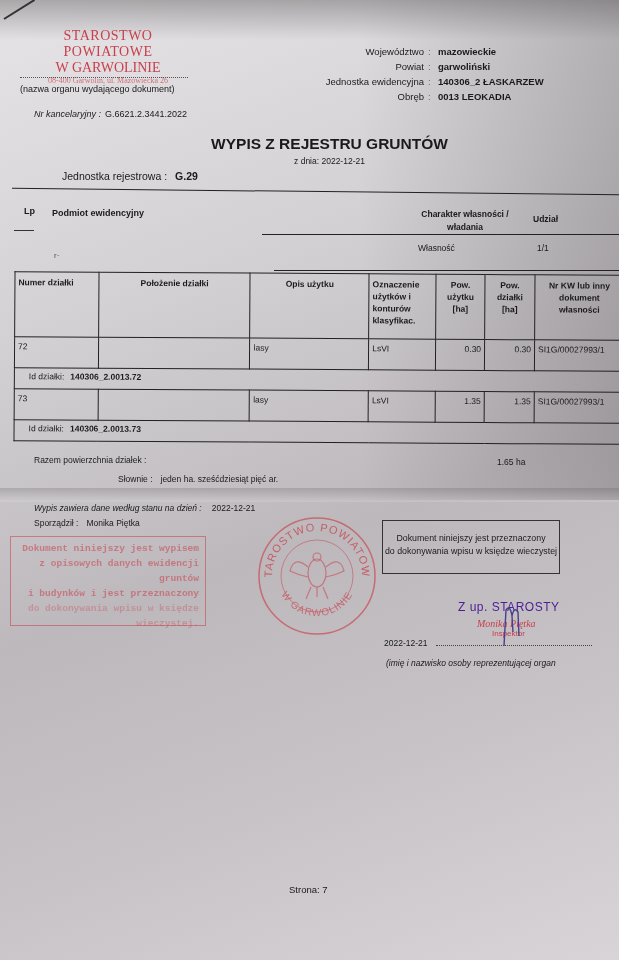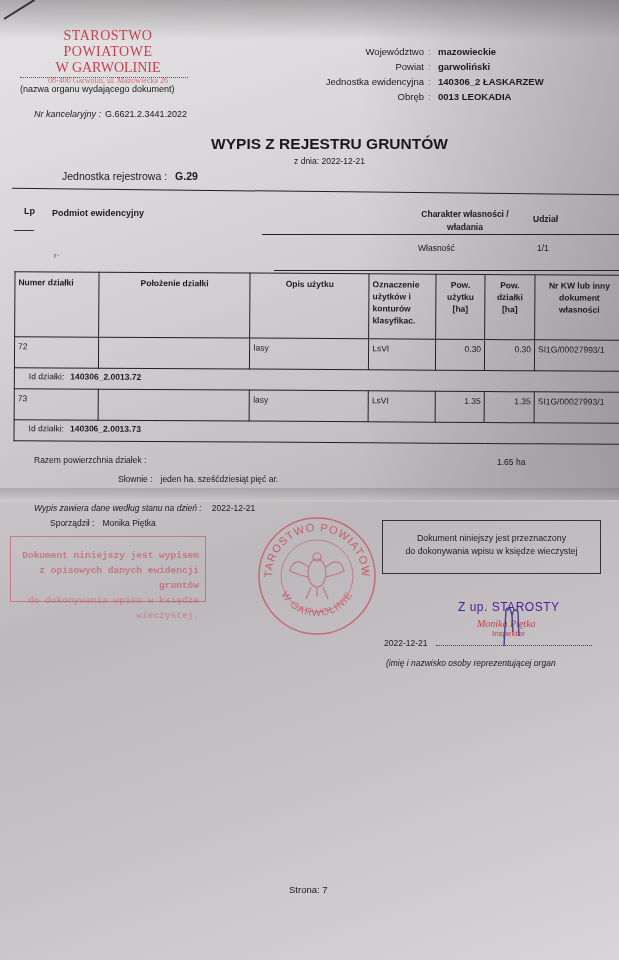--- a/index.html
+++ b/index.html
@@ -65,31 +65,31 @@
   table.parcels td.num { text-align:right; }
   table.parcels tr.idrow td { height:14px; padding:3px 14px; border-left:1.4px solid #222; }
   .idlabel { font-weight:normal; }
   .idval { font-weight:bold; margin-left:6px; }
   .razem { left:34px; top:455px; font-size:8.5px; }
   .razem-v { left:497px; top:457px; font-size:8.5px; }
   .slownie { left:118px; top:474px; font-size:8.5px; }
   .slownie span { margin-left:8px; }
   .wypis-zaw { left:34px; top:503px; font-size:8.5px; font-style:italic; }
   .wypis-zaw span { font-style:normal; margin-left:10px; }
-  .sporz { left:34px; top:518px; font-size:8.5px;margin-left:16px; }
+  .sporz { left:34px; top:518px; font-size:8.5px; }
   .sporz span { margin-left:8px; }
   .red-box {
-    left:10px; top:536px; width:196px; height:66px;
+    left:10px; top:536px; width:196px; height:90px;
     border:1.5px solid rgba(200,64,76,0.55); color:rgba(200,64,76,0.55);
     font-family:"Liberation Mono", monospace; font-size:9.5px; font-weight:bold;
-    text-align:right; padding:11px 6px; box-sizing:border-box; line-height:15px;
+    text-align:right; padding:4px 6px; box-sizing:border-box; line-height:15px;
   }
   .seal { left:256px; top:515px; width:122px; height:122px; }
   .info-box {
-    left:382px; top:520px; width:219px; height:54px; border:1.3px solid #333;
+    left:382px; top:520px; width:178px; height:54px; border:1.3px solid #333;
     font-size:8.8px; text-align:center; line-height:13px; box-sizing:border-box;
     padding-top:11px;
   }
   .zup { left:458px; top:600px; font-size:12px; color:#4c1d95; letter-spacing:0.5px; }
   .sig-name { left:477px; top:618px; font-size:10px; font-style:italic; font-family:"Liberation Serif", serif; color:#c8404c; }
   .sig-role { left:492px; top:629px; font-size:8px; color:#c8404c; }
   .sig-scribble { left:498px; top:602px; width:30px; height:46px; }
   .sig-date { left:384px; top:638px; font-size:8.5px; }
   .sig-dots { left:436px; top:645px; width:156px; border-top:1px dotted #444; }
   .imie { left:386px; top:658px; font-size:8.5px; font-style:italic; }
@@ -213,20 +213,21 @@
 <div class="abs wypis-zaw">
   <span style="margin-left:0;font-style:italic">Wypis zawiera dane według stanu na dzień :</span><span>2022-12-21</span>
 </div>
 <div class="abs sporz">
   <span style="margin-left:0">Sporządził :</span><span>Monika Piętka</span>
 </div>
 
 <div class="abs red-box">
   <div>Dokument niniejszy jest wypisem</div>
   <div>z opisowych danych ewidencji gruntów</div>
+  <div>i budynków i jest przeznaczony</div>
   <div style="opacity:0.6">do dokonywania wpisu w księdze wieczystej.</div>
 </div>
 
 <svg class="abs seal" viewBox="0 0 122 122">
   <defs>
     <path id="arcTop" d="M 16 61 A 45 45 0 0 1 106 61"></path>
     <path id="arcBot" d="M 22 70 A 40 40 0 0 0 100 70"></path>
   </defs>
   <circle cx="61" cy="61" r="58" fill="none" stroke="rgba(200,64,76,0.65)" stroke-width="1.5"></circle>
   <circle cx="61" cy="61" r="36" fill="none" stroke="rgba(200,64,76,0.5)" stroke-width="1"></circle>

